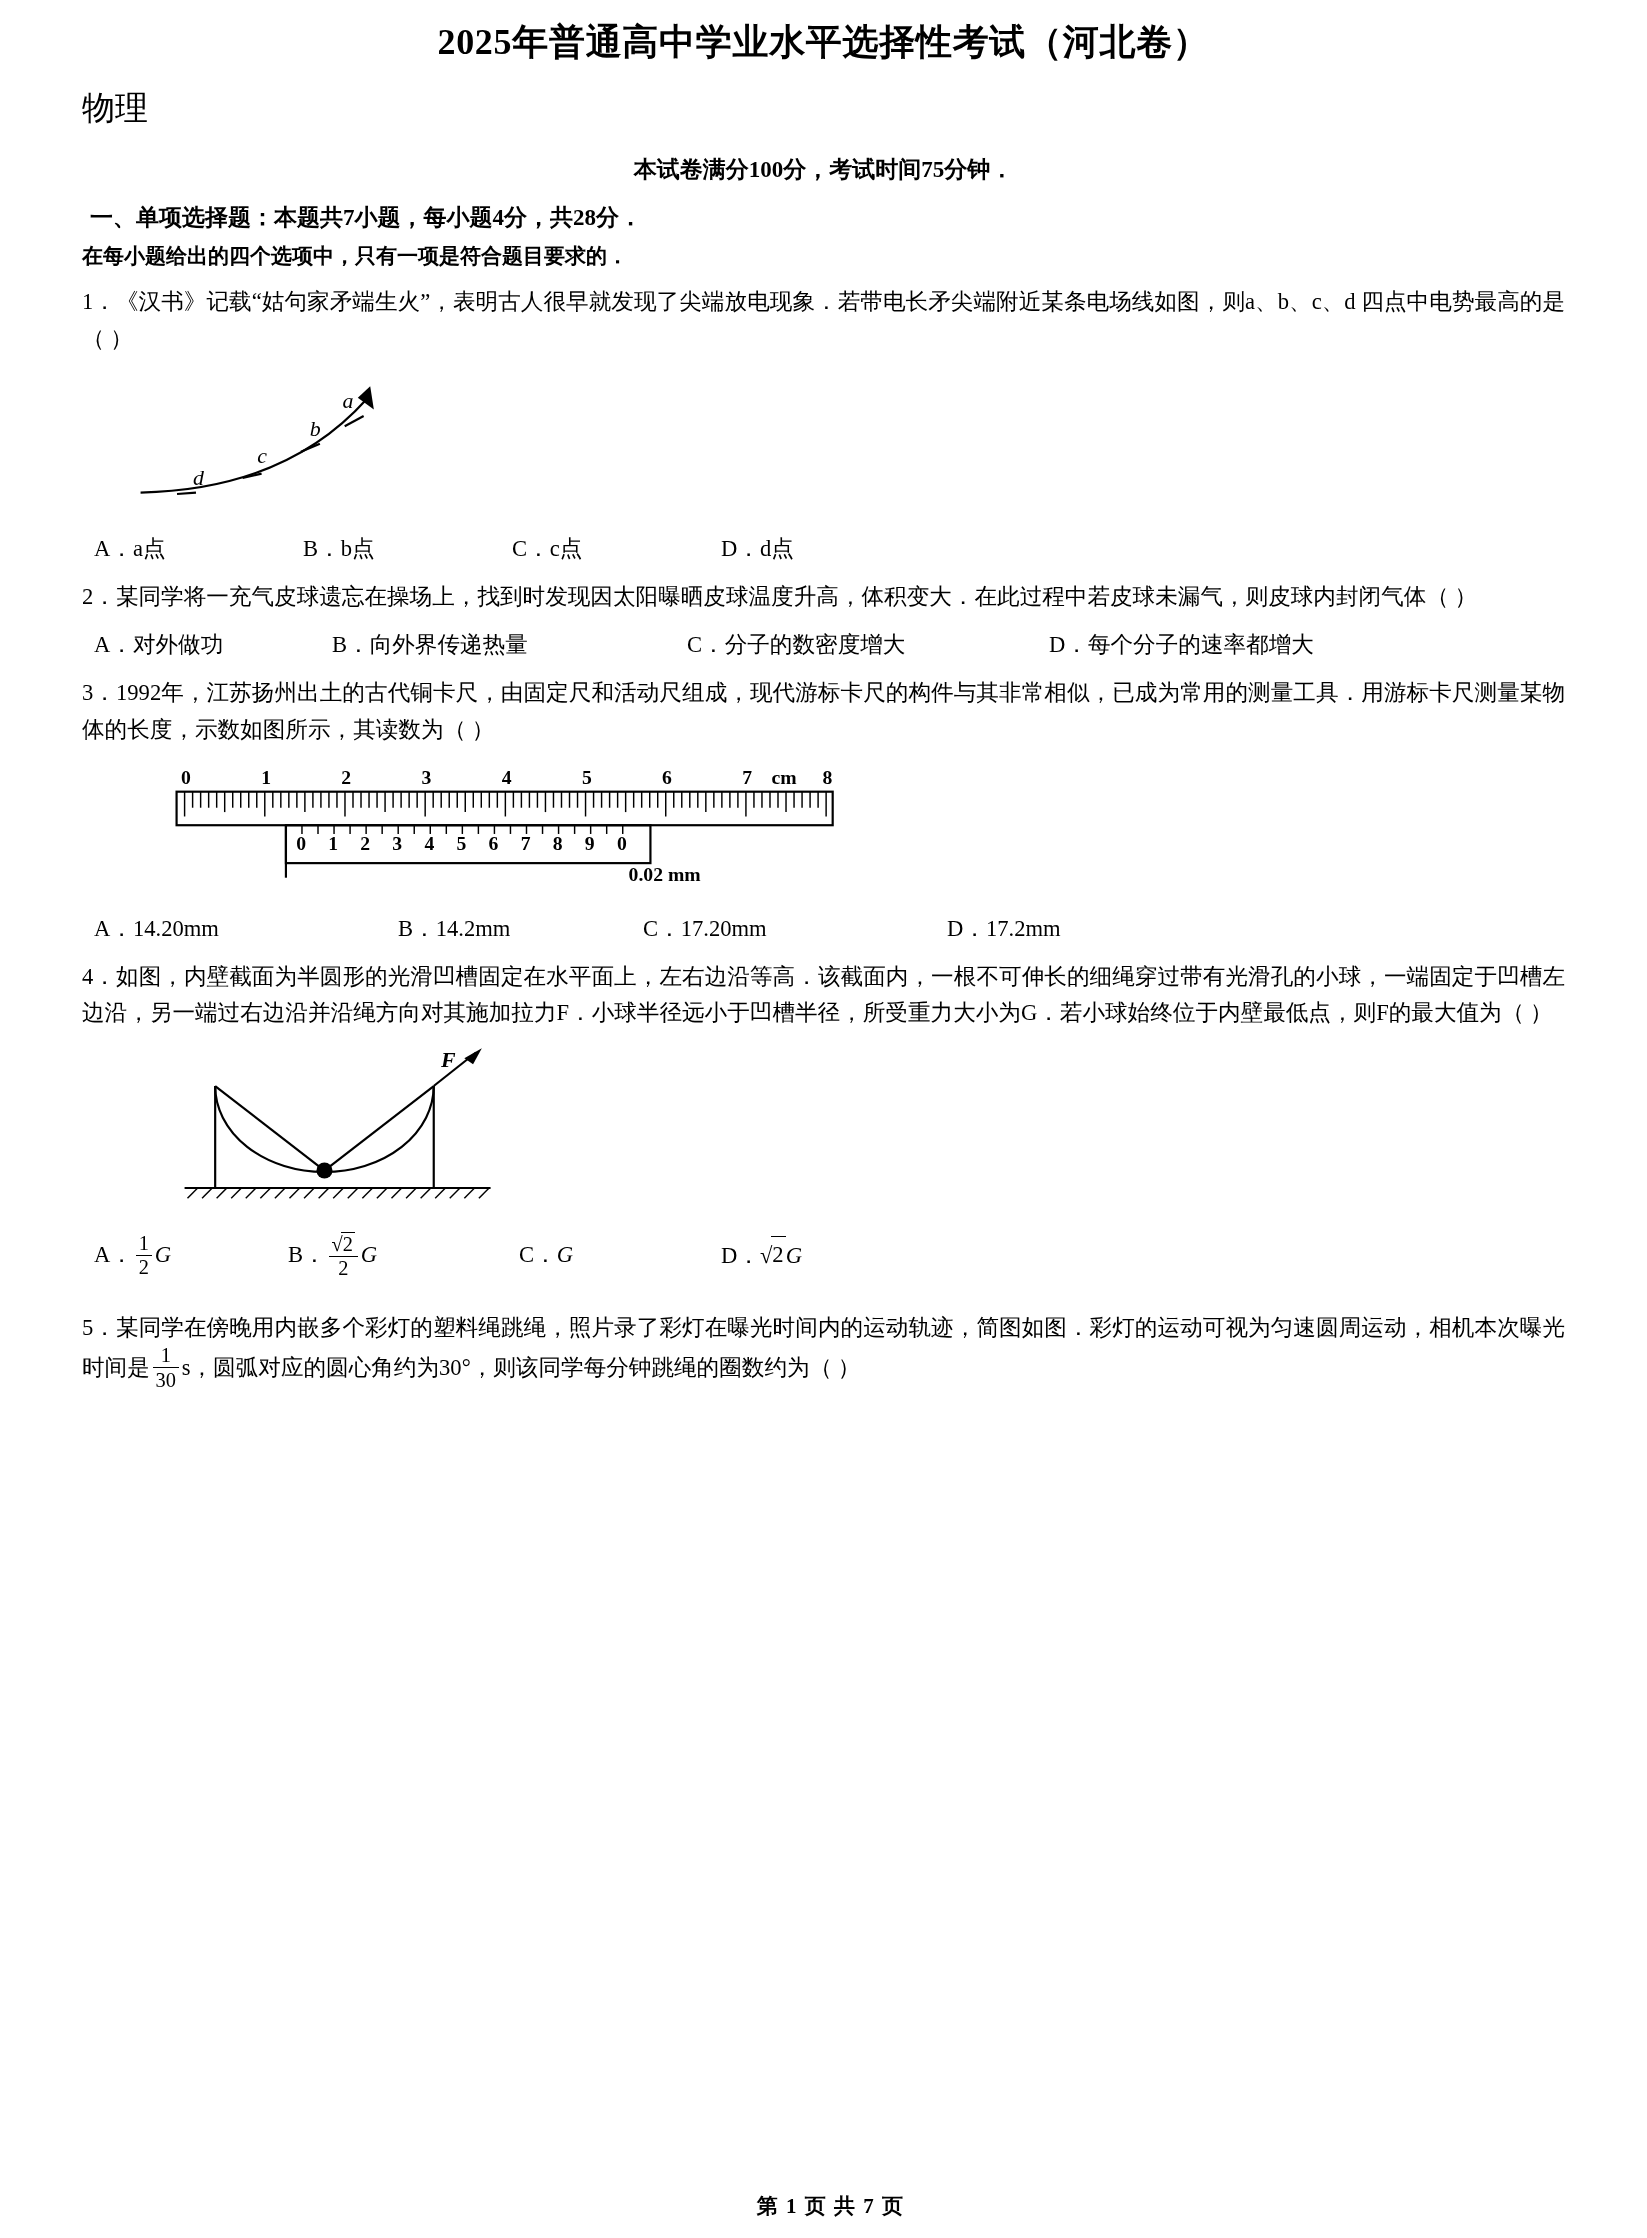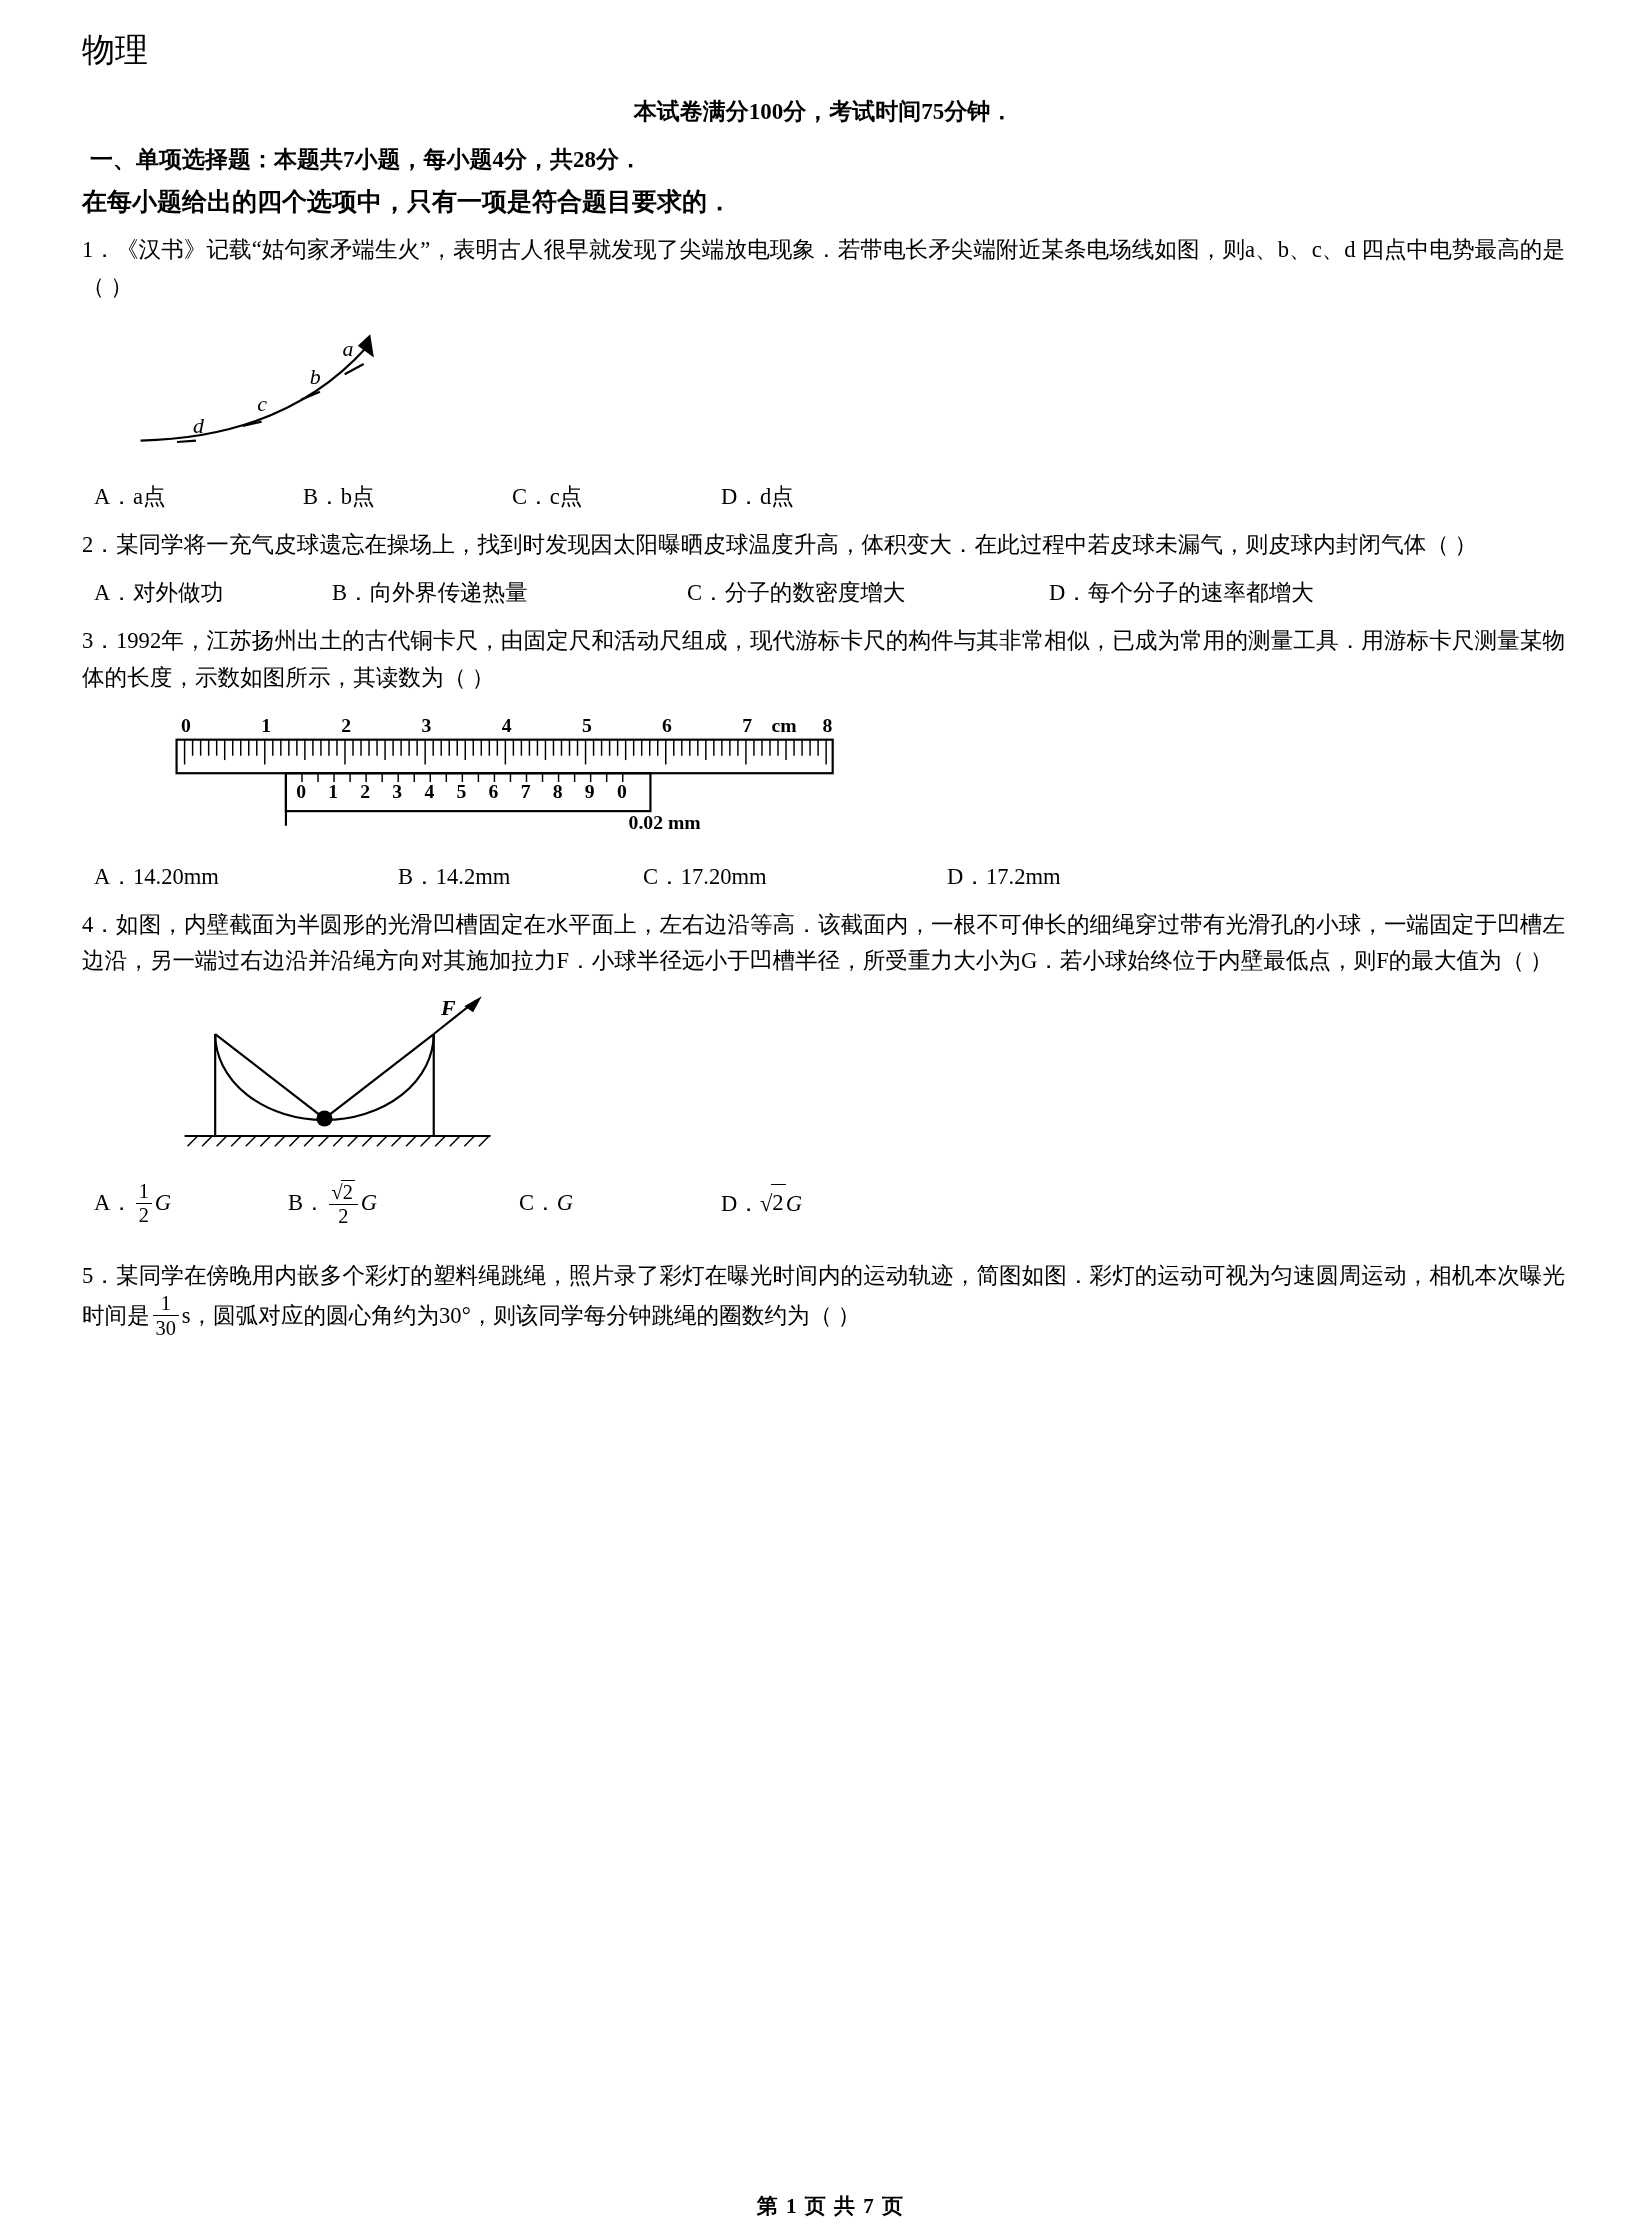--- a/index.html
+++ b/index.html
@@ -39,21 +39,21 @@
     font-weight: bold;
     margin: 23px 0 0 0;
   }
   .section-head {
     font-size: 23px;
     font-weight: bold;
     margin: 16px 0 0 8px;
     line-height: 1.5;
   }
   .section-head2 {
-    font-size: 25px;
+    font-size: 21px;
     font-weight: bold;
     margin: 5.8px 0 0 0;
     line-height: 1.5;
   }
   .q {
     font-size: 22.6px;
     line-height: 1.62;
     margin: 11.7px 0 0 0;
     text-align: justify;
   }
@@ -106,20 +106,21 @@
     font-weight: bold;
     letter-spacing: 1.5px;
   }
   .optrow-4 span.opt { margin-right: 0; }
 </style>
 </head>
 <body>
 
 <div class="page">
 
+  <div class="title-main">2025年普通高中学业水平选择性考试（河北卷）</div>
   <div class="title-sub">物理</div>
   <div class="title-note">本试卷满分100分，考试时间75分钟．</div>
 
   <div class="section-head">一、单项选择题：本题共7小题，每小题4分，共28分．</div>
   <div class="section-head2">在每小题给出的四个选项中，只有一项是符合题目要求的．</div>
 
   <div class="q"><span>1．</span><span>《汉书》记载“姑句家矛端生火”，表明古人很早就发现了尖端放电现象．若带电长矛尖端附近某条电场线如图，则a、b、c、d 四点中电势最高的是（        ）</span></div>
 
   <div class="fig fig-indent">
     <svg width="554" height="146" viewBox="0 0 760 200" xmlns="http://www.w3.org/2000/svg">

